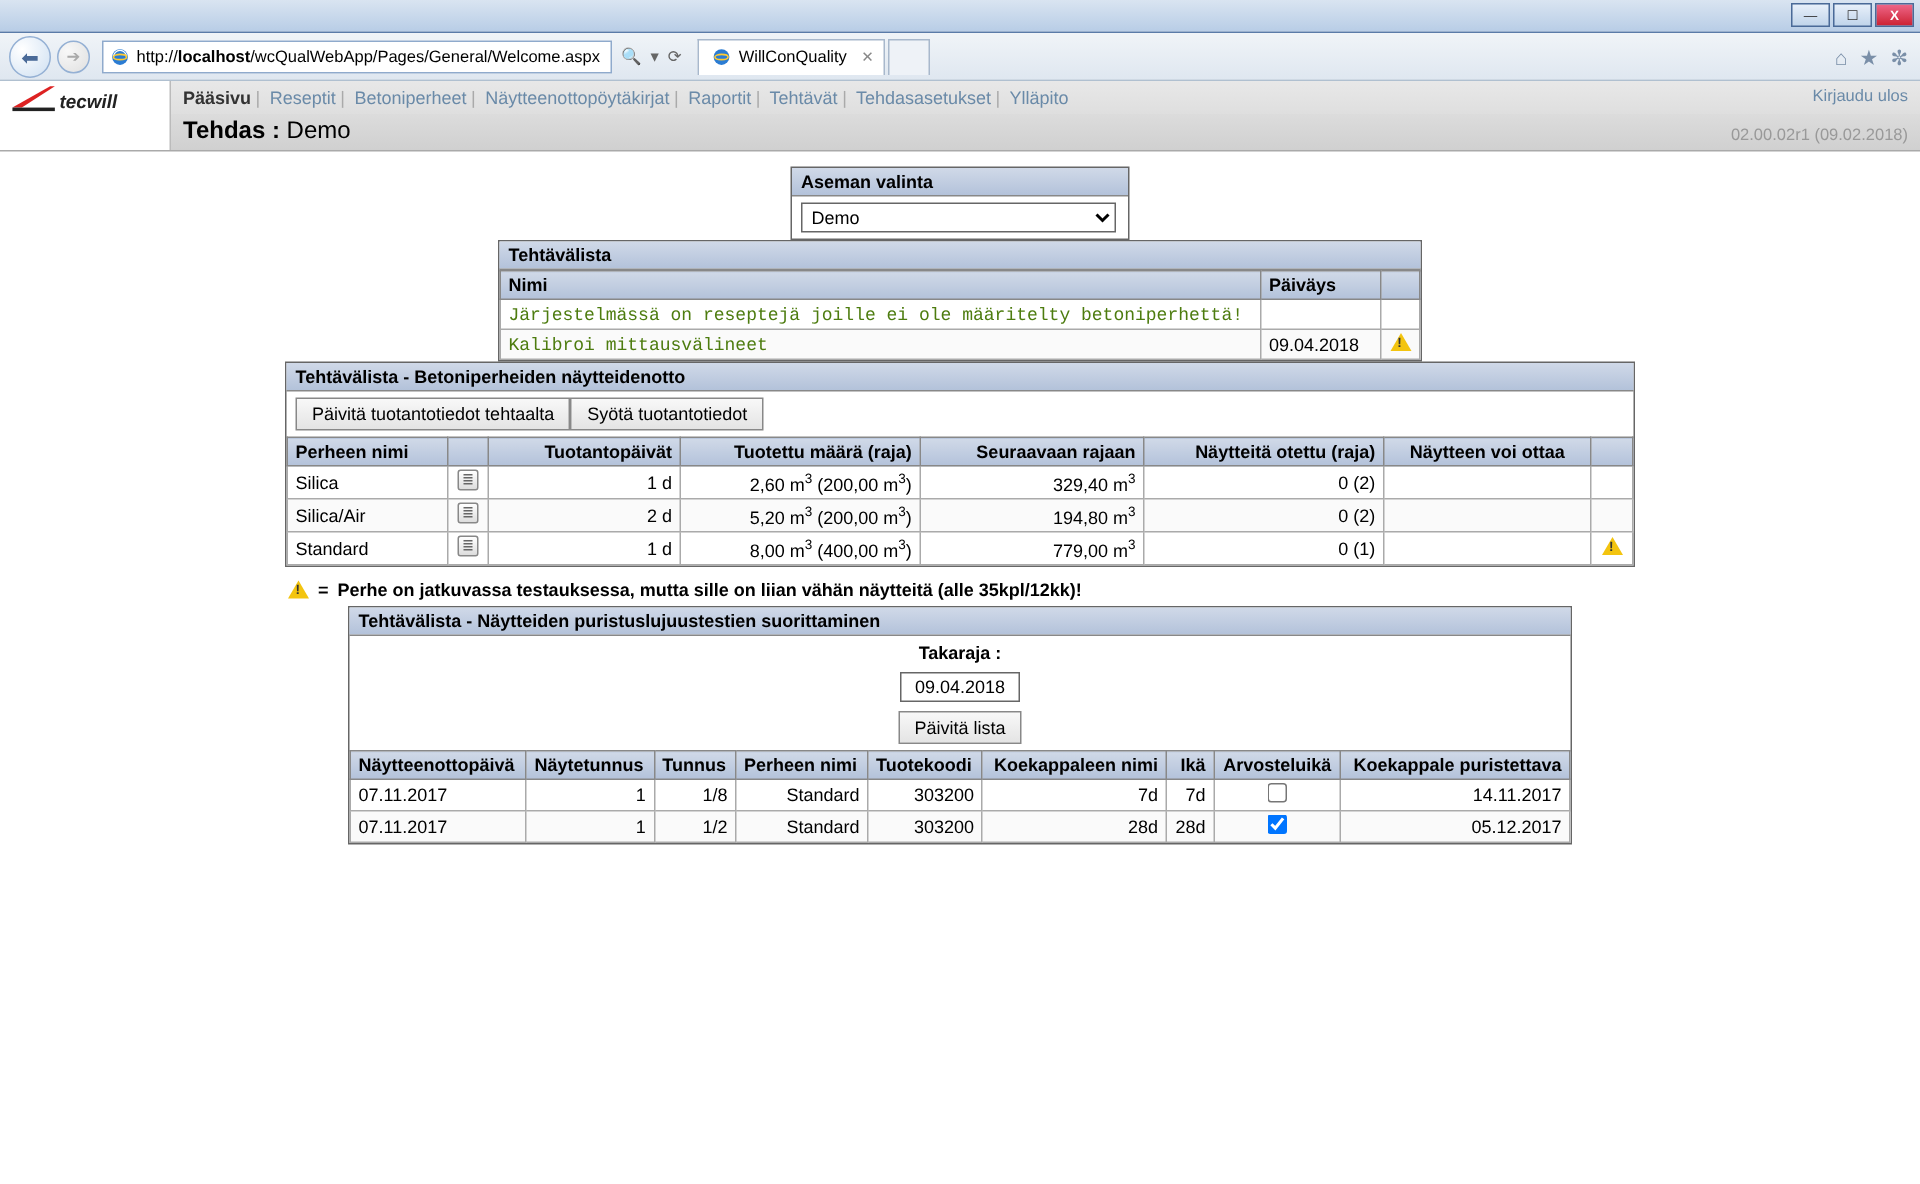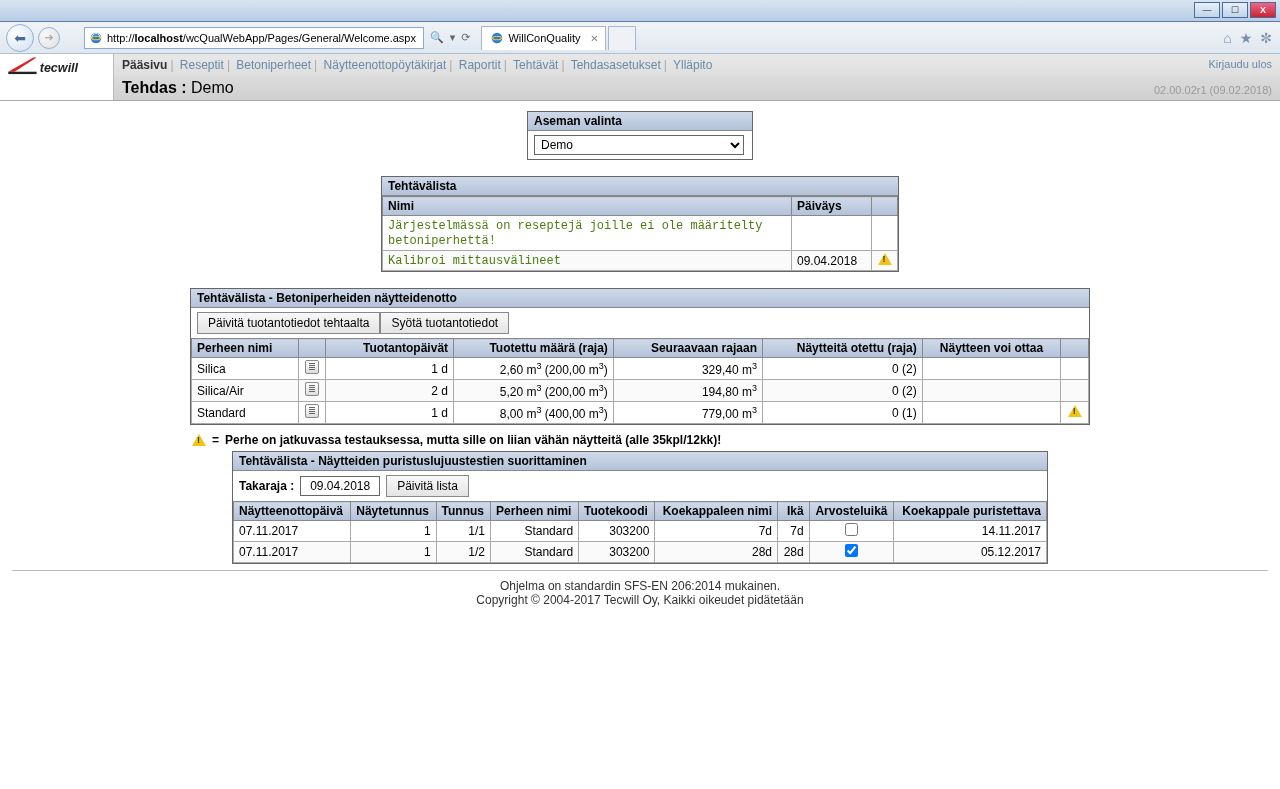--- a/index.html
+++ b/index.html
@@ -7,21 +7,21 @@
 
 
 .window-chrome { background: linear-gradient(#d9e4f1, #b8cde6); height: 22px; display: flex; justify-content: flex-end; padding: 2px 4px; border-bottom: 1px solid #5a7ba8; }
 .win-btn { width: 26px; height: 16px; margin-left: 2px; border: 1px solid #4a6a98; background: linear-gradient(#e8f0fa, #c0d4ea); font-size: 9px; display:flex; align-items:center; justify-content:center; color:#333; }
 .win-btn.close { background: linear-gradient(#e68, #c23); color:#fff; font-weight:bold; }
 
 
 .ie-nav { background: linear-gradient(#f0f4f8, #dfe7f0); height: 32px; display: flex; align-items: center; padding: 2px 6px; border-bottom: 1px solid #b0c0d0; position:relative; }
 .nav-arrow { width: 28px; height: 28px; border-radius: 50%; border: 1px solid #94b0d4; background: radial-gradient(circle at 30% 30%, #fff, #cfe0f2); display:flex; align-items:center; justify-content:center; font-size:14px; color:#4a6a98; margin-right:4px; }
 .nav-arrow.fwd { width:22px; height:22px; font-size:11px; background: radial-gradient(circle at 30% 30%, #f8f8f8, #e0e0e0); color:#aaa; }
-.url-box { flex:0 0 340px; height:22px; border:1px solid #8faacc; background:#fff; display:flex; align-items:center; padding:0 4px; font-size:11px; margin-left:20px; }
+.url-box { flex:0 0 340px; height:22px; border:1px solid #8faacc; background:#fff; display:flex; align-items:center; padding:0 4px; font-size:11px; margin-left:4px; }
 .ie-icon { width:14px; height:14px; margin-right:4px; display:inline-flex; align-items:center; justify-content:center; }
 .ie-icon svg{width:14px;height:14px;}
 .url-tools { display:flex; align-items:center; font-size:11px; color:#666; margin-left:3px; }
 .url-tools span{margin:0 3px;}
 .tab-strip { display:flex; align-items:center; margin-left:8px; height:100%; }
 .tab { border:1px solid #a8b8cc; border-bottom:none; background:#fff; height:24px; padding:3px 24px 3px 8px; font-size:11px; display:flex; align-items:center; margin-right:2px; position:relative; }
 .tab .tab-close{position:absolute; right:6px; color:#888; font-size:10px;}
 .tab.blank{ width:28px; padding:0; background:#eef2f7;}
 .ie-right-icons{position:absolute; right:8px; display:flex; gap:8px; color:#7a8fa8; font-size:14px;}
 
@@ -65,21 +65,21 @@
 .small-icon{ display:inline-block; width:14px; height:14px; border:1px solid #888; background:linear-gradient(#fff,#ddd); border-radius:2px; position:relative;}
 .small-icon::before{content:""; position:absolute; left:3px; top:2px; width:6px; height:1px; background:#666; box-shadow:0 2px 0 #666, 0 4px 0 #666, 0 6px 0 #666;}
 
 .sup{font-size:9px; vertical-align:super;}
 .legend-row{ font-weight:bold; font-size:12px; padding:4px 2px; display:flex; align-items:center; gap:6px;}
 .footer{ text-align:center; color:#333; font-size:12px; border-top:1px solid #bbb; margin-top:6px; padding:8px 0;}
 .date-input{ width:80px; height:20px; border:1px solid #666; text-align:center; font-size:12px;}
 .chk{ width:13px; height:13px; }
 
 .sampling-panel{ width:900px; margin:0 auto;}
-.tasklist-panel{ width:518px; margin:16px auto;}
+.tasklist-panel{ width:616px; margin:0 auto;}
 .station-panel{ width:226px; margin:0 auto;}
 .press-panel{ width:816px; margin:0 auto;}
 </style>
 </head>
 <body>
 
 <div class="window-chrome">
   <div class="win-btn">—</div>
   <div class="win-btn">☐</div>
   <div class="win-btn close">X</div>
@@ -250,42 +250,42 @@
         <span class="warn-icon"></span>
         <span>=</span>
         <span>Perhe on jatkuvassa testauksessa, mutta sille on liian vähän näytteitä (alle 35kpl/12kk)!</span>
       </div>
     </div>
   </div>
 
   <div class="center-block">
     <div class="panel press-panel">
       <div class="panel-hdr">Tehtävälista - Näytteiden puristuslujuustestien suorittaminen</div>
-      <div class="panel-body" style="display:flex; align-items:center; gap:6px;">
+      <div class="panel-body" style="display:flex; align-items:center; gap:6px;flex-direction:column;">
         <b>Takaraja :</b>
         <input class="date-input" value="09.04.2018" style="">
         <button class="btn">Päivitä lista</button>
       </div>
       <table class="grid">
         <tbody>
             <tr>
           <th>Näytteenottopäivä</th>
           <th>Näytetunnus</th>
           <th>Tunnus</th>
           <th>Perheen nimi</th>
           <th>Tuotekoodi</th>
           <th class="r">Koekappaleen nimi</th>
           <th class="r">Ikä</th>
           <th class="c">Arvosteluikä</th>
           <th class="r">Koekappale puristettava</th>
         </tr>
         <tr>
           <td>07.11.2017</td>
           <td class="r">1</td>
-          <td class="r">1/1</td>
+          <td class="r">1/8</td>
           <td class="r">Standard</td>
           <td class="r">303200</td>
           <td class="r">7d</td>
           <td class="r">7d</td>
           <td class="c"><input type="checkbox" class="chk" style=""></td>
           <td class="r">14.11.2017</td>
         </tr>
         <tr>
           <td>07.11.2017</td>
           <td class="r">1</td>
@@ -295,18 +295,14 @@
           <td class="r">28d</td>
           <td class="r">28d</td>
           <td class="c"><input type="checkbox" class="chk" checked="" style=""></td>
           <td class="r">05.12.2017</td>
         </tr>
       </tbody>
         </table>
     </div>
   </div>
 
-  <div class="footer">
-    <div>Ohjelma on standardin SFS-EN 206:2014 mukainen.</div>
-    <div>Copyright © 2004-2017 Tecwill Oy, Kaikki oikeudet pidätetään</div>
-  </div>
 
 </div>
 
 </body></html>

